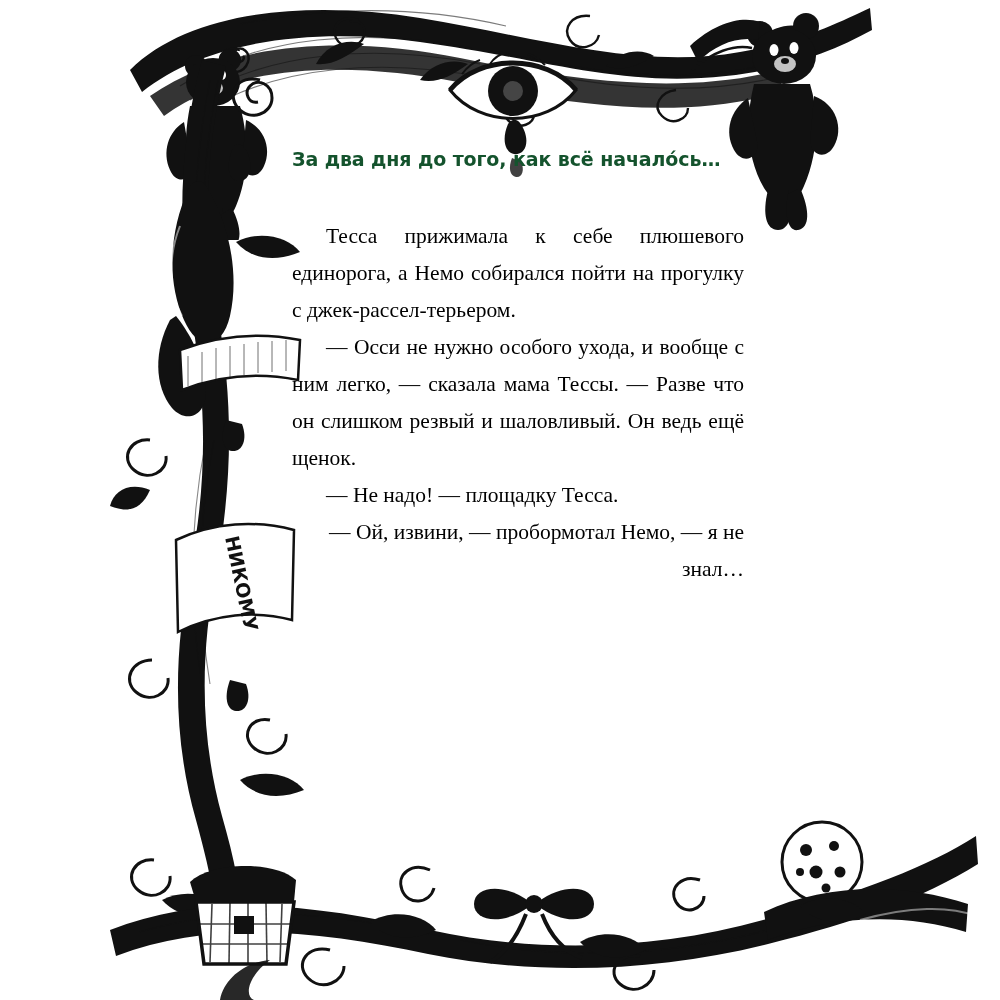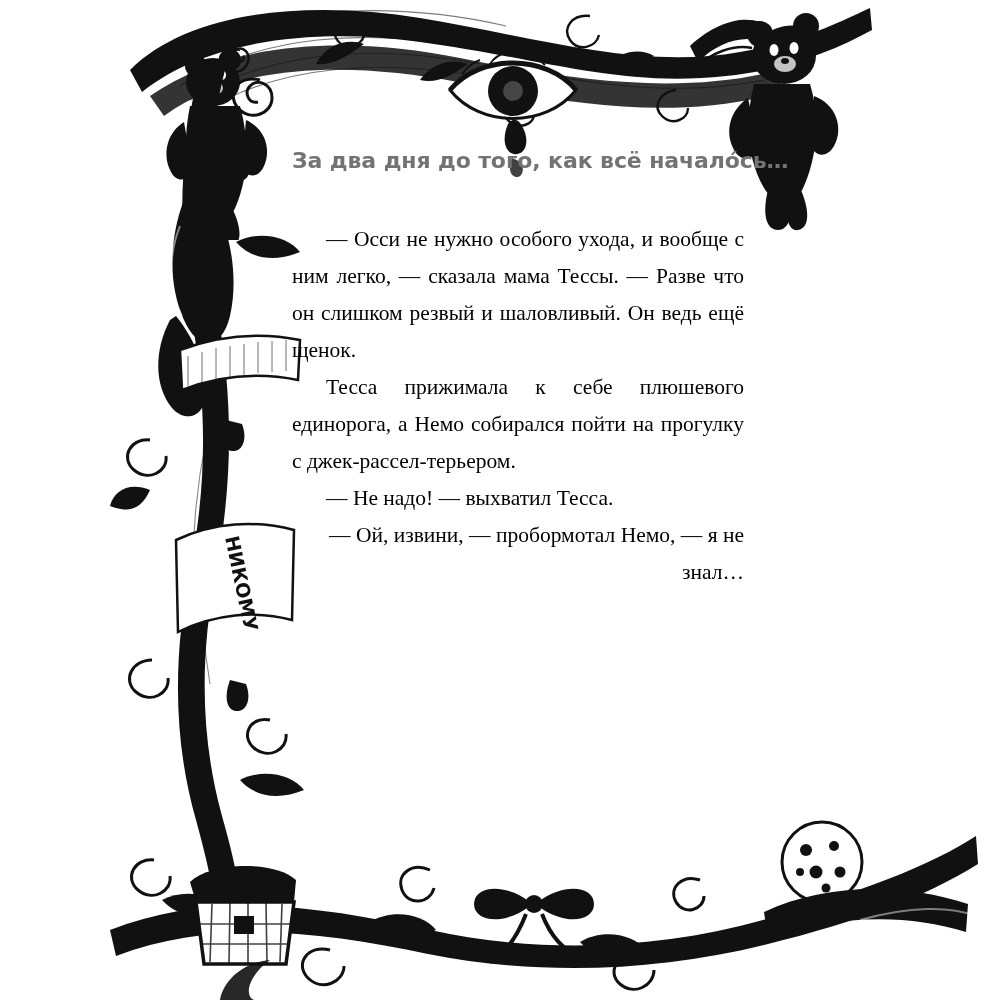--- a/index.html
+++ b/index.html
@@ -41,23 +41,23 @@
   
   .text-column {
     position: absolute;
     left: 292px;
     top: 148px;
     width: 452px;
   }
   .chapter-head {
     font-family: "DejaVu Sans", sans-serif;
     font-weight: bold;
-    font-size: 22px;
+    font-size: 19px;
     letter-spacing: -0.1px;
-    color: #737373;
+    color: #14532d;
     margin: 0 0 48px 0;
     white-space: nowrap;
   }
   .para {
     font-family: "Liberation Serif", serif;
     font-size: 21.5px;
     line-height: 37px;
     color: #000;
     margin: 0;
     text-align: justify;
@@ -264,19 +264,19 @@
       <path d="M270,112 C292,98 324,104 336,120 C312,132 286,130 270,112Z"></path>
       <path d="M480,132 C502,118 534,124 546,140 C522,152 496,150 480,132Z"></path>
       <path d="M700,96 C722,82 754,88 766,104 C742,116 716,114 700,96Z"></path>
       <path d="M170,150 C148,166 144,186 154,190 L120,190 C124,168 146,152 170,150Z" opacity="0.9"></path>
     </g>
   </svg>
 
   <div class="text-column">
     <h1 class="chapter-head">За два дня до того, как всё начало́сь…</h1>
 
+    <p class="para">Тесса прижимала к себе плюшевого единорога, а Немо собирался пойти на прогулку с джек-рассел-терьером.</p>
     <p class="para">— Осси не нужно особого ухода, и вообще с ним легко, — сказала мама Тессы. — Разве что он слишком резвый и шаловливый. Он ведь ещё щенок.</p>
-    <p class="para">Тесса прижимала к себе плюшевого единорога, а Немо собирался пойти на прогулку с джек-рассел-терьером.</p>
-    <p class="para">— Не надо! — выхватил Тесса.</p>
+    <p class="para">— Не надо! — площадку Тесса.</p>
     <p class="para last">— Ой, извини, — пробормотал Немо, — я не знал…</p>
   </div>
 
 </div>
 
 </body></html>

